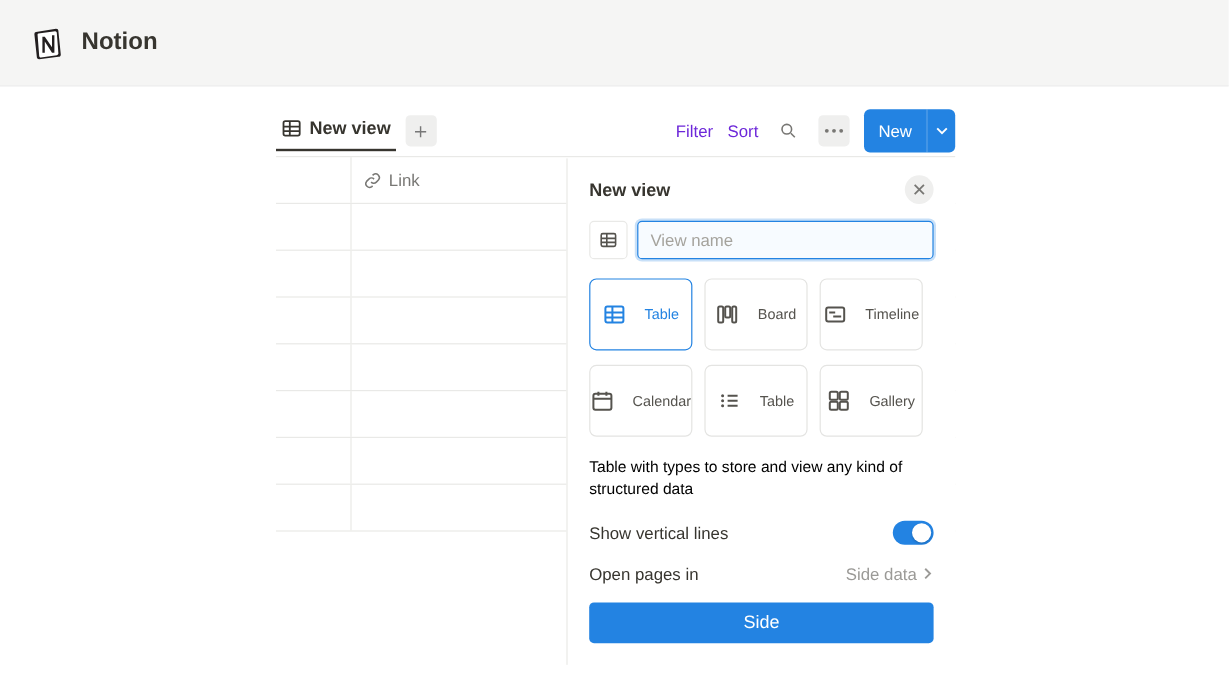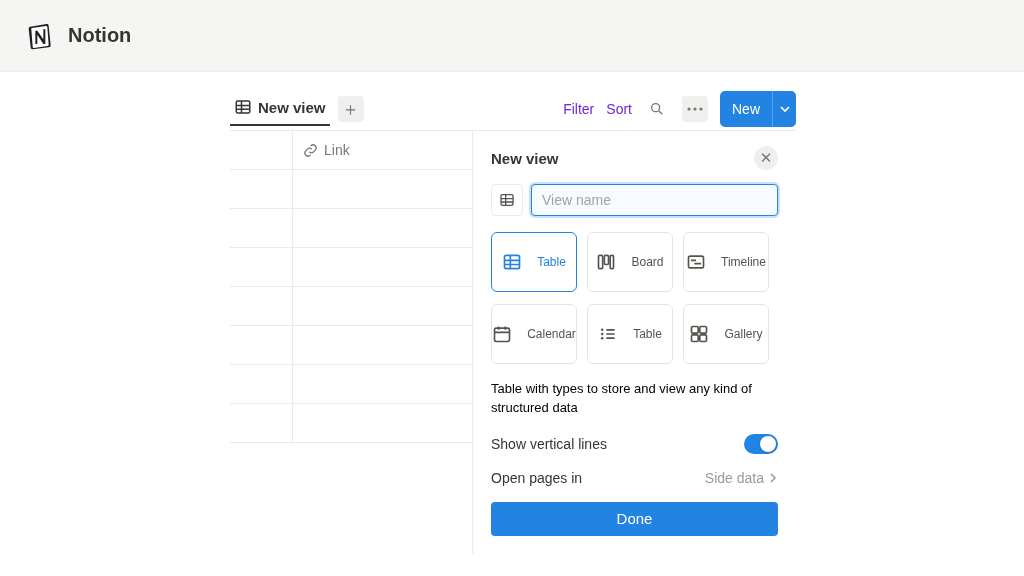--- a/index.html
+++ b/index.html
@@ -364,16 +364,16 @@
     <div class="opt-row">
       <span>Open pages in</span>
       <span class="opt-value">
         <span>Side data</span>
         <svg width="10" height="10" viewBox="0 0 10 10">
             <path d="M3 1l4 4-4 4" fill="none" stroke="#9b9a97" stroke-width="1.6"></path>
           </svg>
       </span>
     </div>
 
-    <button class="done-btn">Done</button>
+    <button class="done-btn">Side</button>
   </div>
 
 </div>
 
 </body></html>

